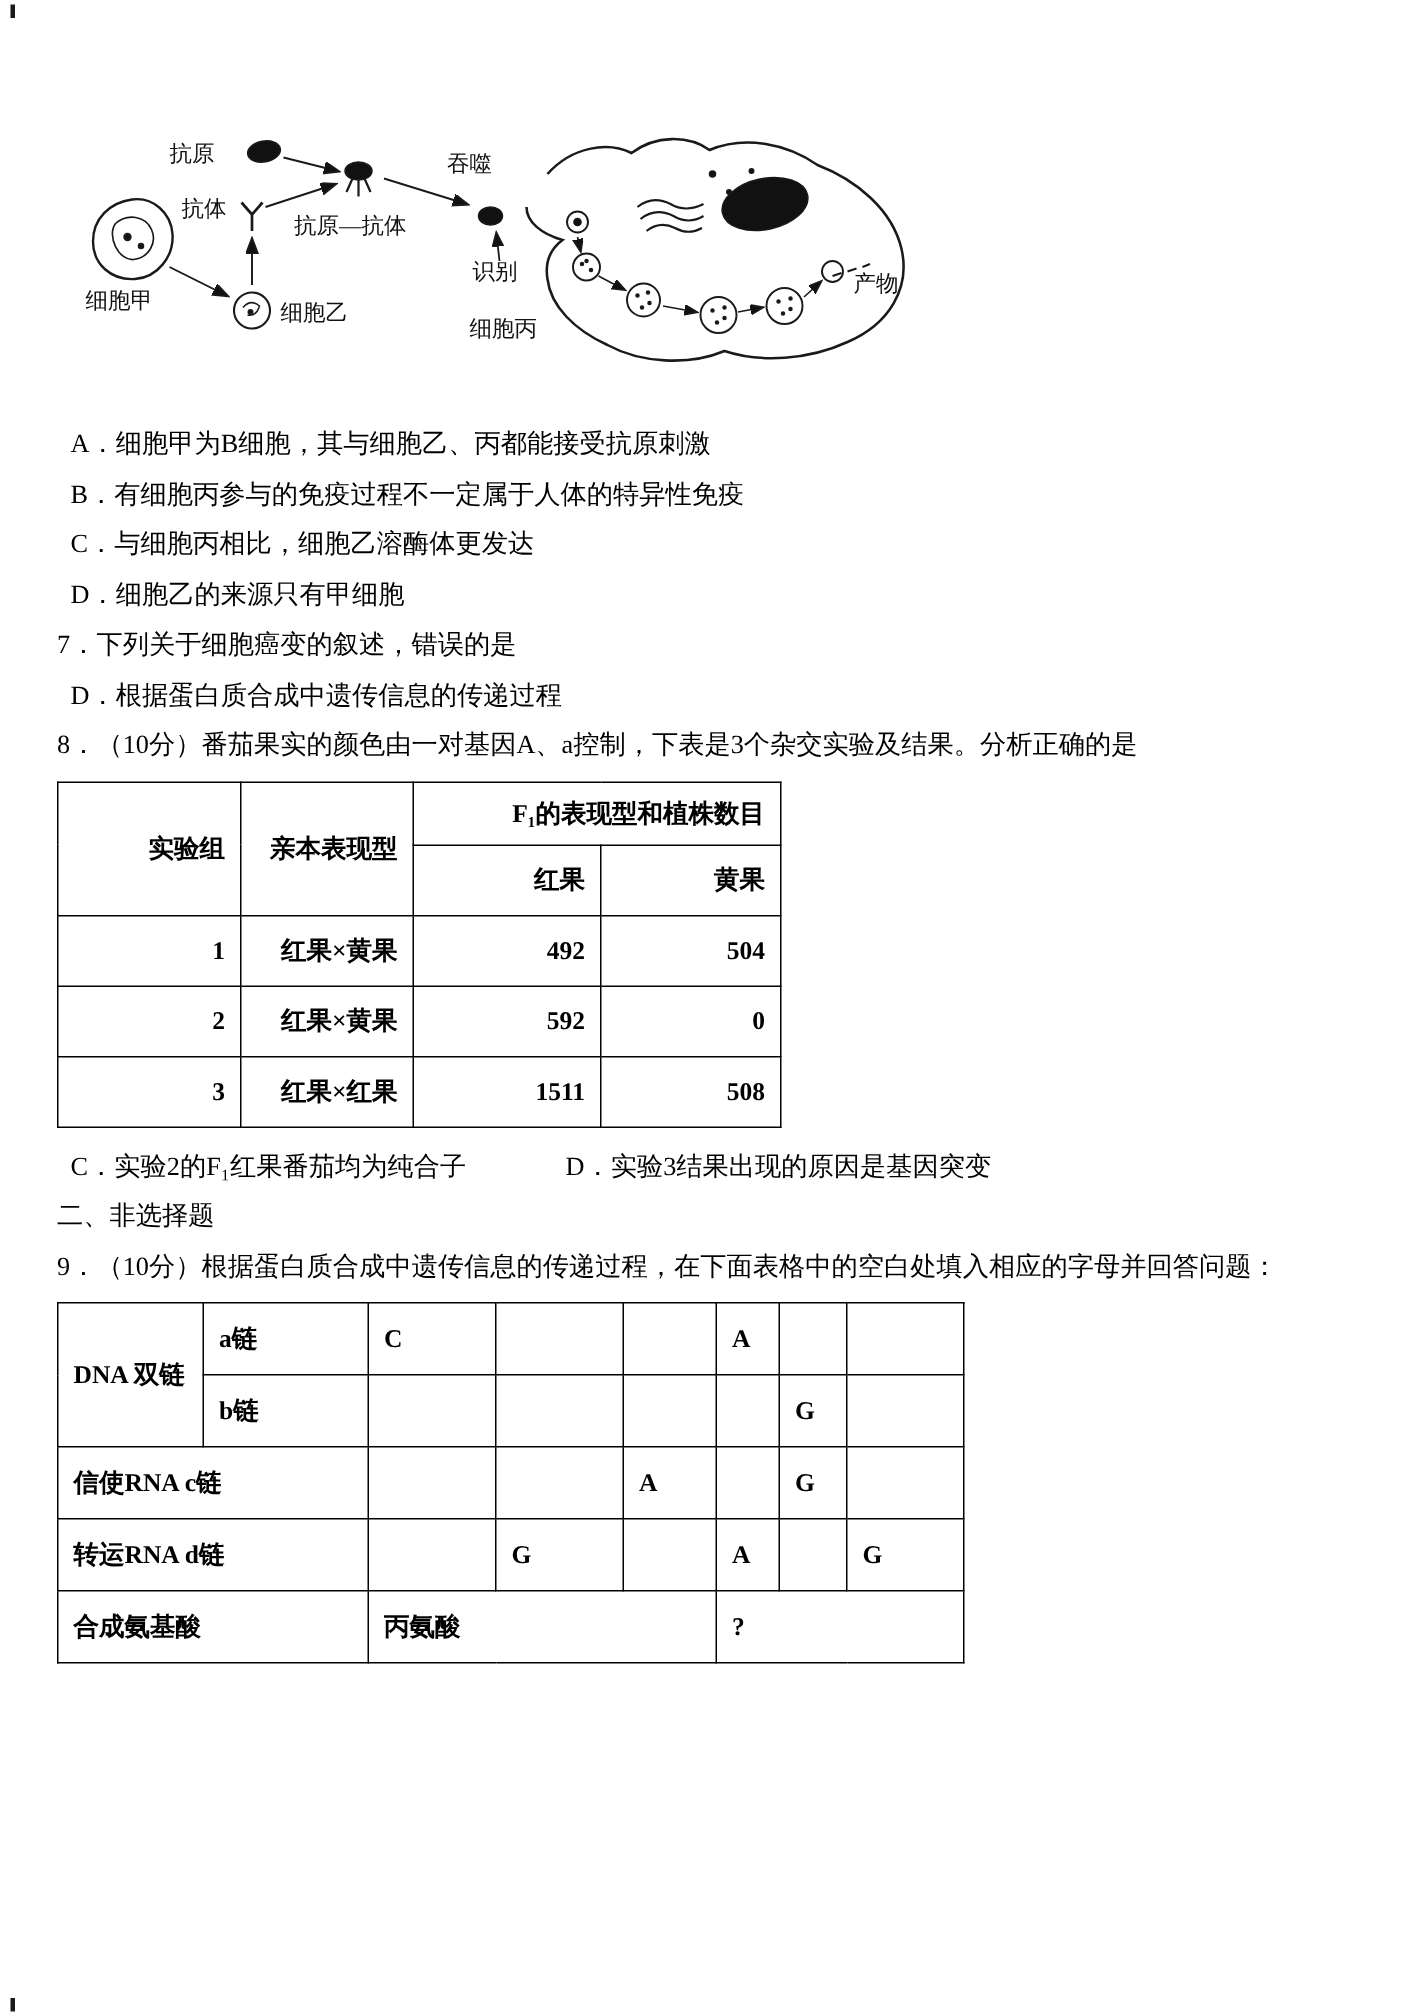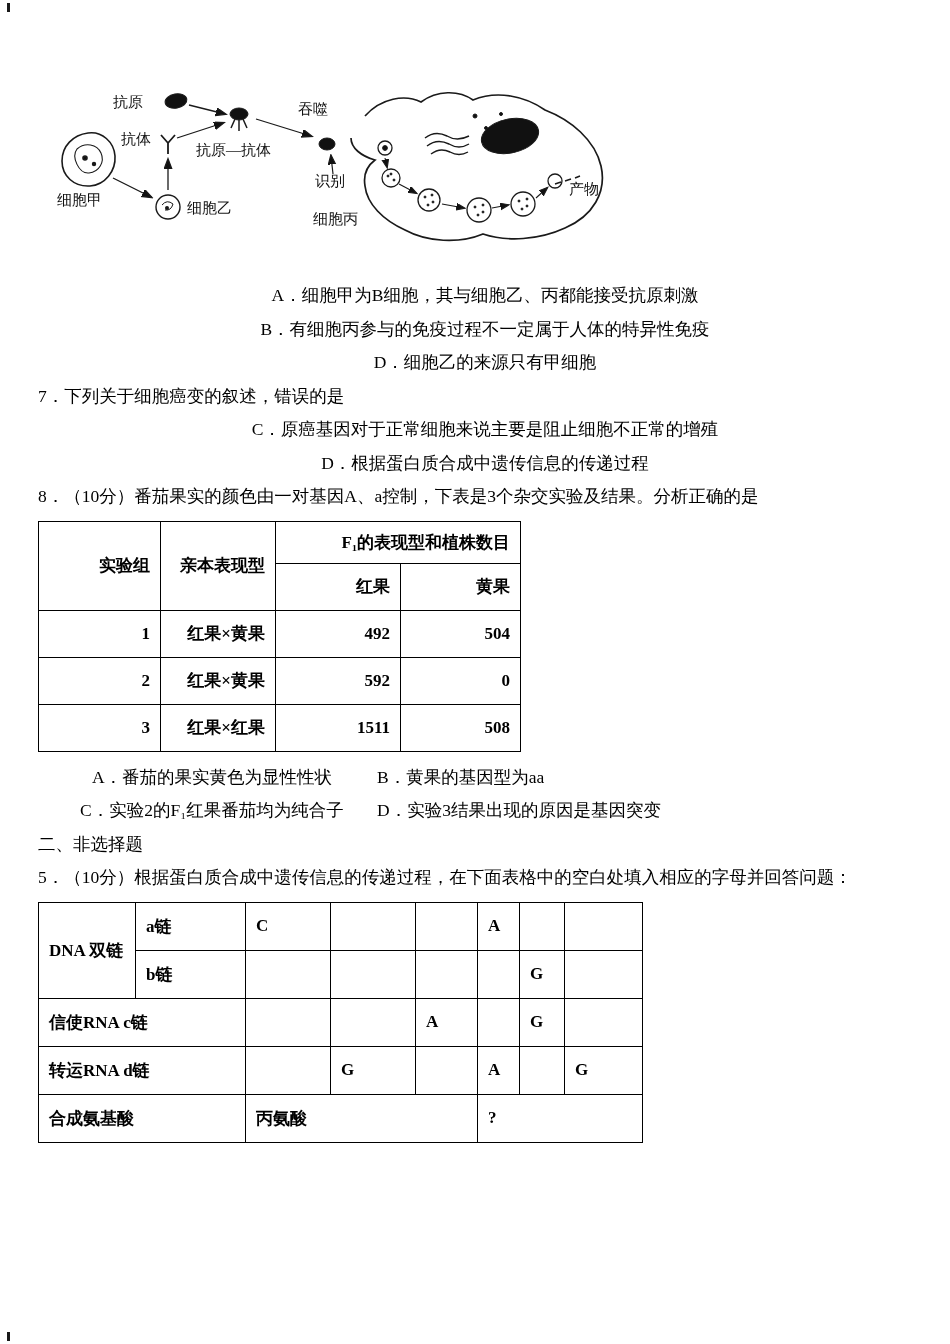--- a/index.html
+++ b/index.html
@@ -9,21 +9,21 @@
   .corner-mark { position:absolute; width:3px; height:9px; background:#1a1a1a; }
   .mark-top { left:7px; top:3px; }
   .mark-bottom { left:7px; top:1332px; }
 
   .figure { position:absolute; left:55px; top:86px; }
   .figure svg text { font-size:15px; font-family:"Liberation Serif",serif; fill:#111; }
   .figure svg path, .figure svg line, .figure svg circle, .figure svg ellipse { stroke:#1a1a1a; }
 
   .flow { position:absolute; left:38px; top:279px; width:885px; font-size:17.5px; }
   .line { line-height:33.5px; height:33.5px; white-space:nowrap; }
-  .opt { padding-left:9px;text-align:center; }
+  .opt { padding-left:9px; }
   .two-col { display:flex; }
   .two-col .c1 { width:330px; }
 
   table { border-collapse:collapse; font-weight:bold; font-size:17px; table-layout:fixed; }
   td { border:1.2px solid #000; padding:2px 10px; vertical-align:middle; text-align:left; overflow:hidden; }
   .t1 { margin:7px 0 9px 0; width:482px; }
   .t1 td { height:47px;text-align:right; }
   .t1 tr.hrow1 td { height:42px; }
   .t2 { margin:7px 0 0 0; width:604px; }
   .t2 td { height:48px; }
@@ -130,24 +130,24 @@
       <text x="514" y="108">产物</text>
 
       <text x="258" y="138">细胞丙</text>
     </svg>
   </div>
 
   <div class="flow">
 
     <div class="line opt">A．细胞甲为B细胞，其与细胞乙、丙都能接受抗原刺激</div>
     <div class="line opt">B．有细胞丙参与的免疫过程不一定属于人体的特异性免疫</div>
+    <div class="line opt">C．与细胞丙相比，细胞乙溶酶体更发达</div>
     <div class="line opt">D．细胞乙的来源只有甲细胞</div>
 
     <div class="line">7．下列关于细胞癌变的叙述，错误的是</div>
-    <div class="line opt">C．原癌基因对于正常细胞来说主要是阻止细胞不正常的增殖</div>
     <div class="line opt">D．根据蛋白质合成中遗传信息的传递过程</div>
 
     <div class="line">8．（10分）番茄果实的颜色由一对基因A、a控制，下表是3个杂交实验及结果。分析正确的是</div>
 
     <table class="t1">
       <colgroup>
         <col style="width:122px">
           <col style="width:115px">
           <col style="width:125px">
           <col style="width:120px">
@@ -177,30 +177,26 @@
       <tr>
         <td>3</td>
         <td>红果×红果</td>
         <td>1511</td>
         <td>508</td>
       </tr>
     </tbody>
       </table>
 
     <div class="line opt two-col">
-      <span class="c1">A．番茄的果实黄色为显性性状</span>
-      <span>B．黄果的基因型为aa</span>
-    </div>
-    <div class="line opt two-col">
       <span class="c1">C．实验2的F₁红果番茄均为纯合子</span>
       <span>D．实验3结果出现的原因是基因突变</span>
     </div>
 
     <div class="line">二、非选择题</div>
-    <div class="line">5．（10分）根据蛋白质合成中遗传信息的传递过程，在下面表格中的空白处填入相应的字母并回答问题：</div>
+    <div class="line">9．（10分）根据蛋白质合成中遗传信息的传递过程，在下面表格中的空白处填入相应的字母并回答问题：</div>
 
     <table class="t2">
       <colgroup>
         <col style="width:97px">
           <col style="width:110px">
           <col style="width:85px">
           <col style="width:85px">
         <col style="width:62px">
           <col style="width:42px">
           <col style="width:45px">

